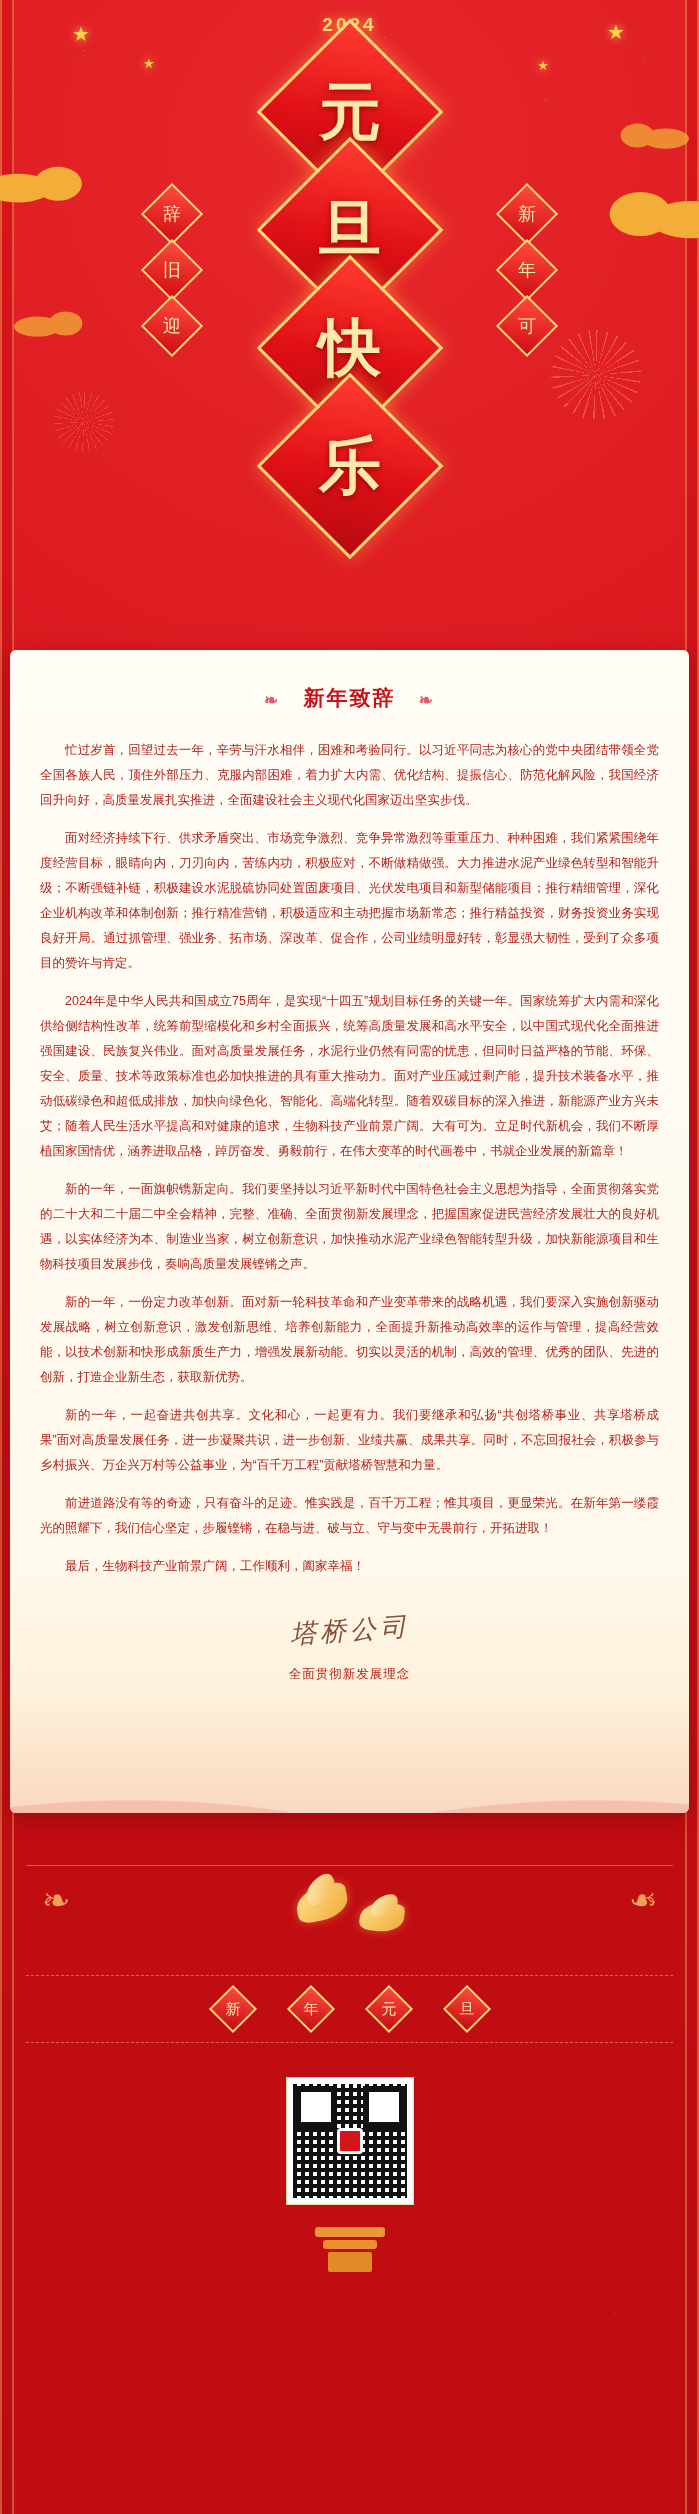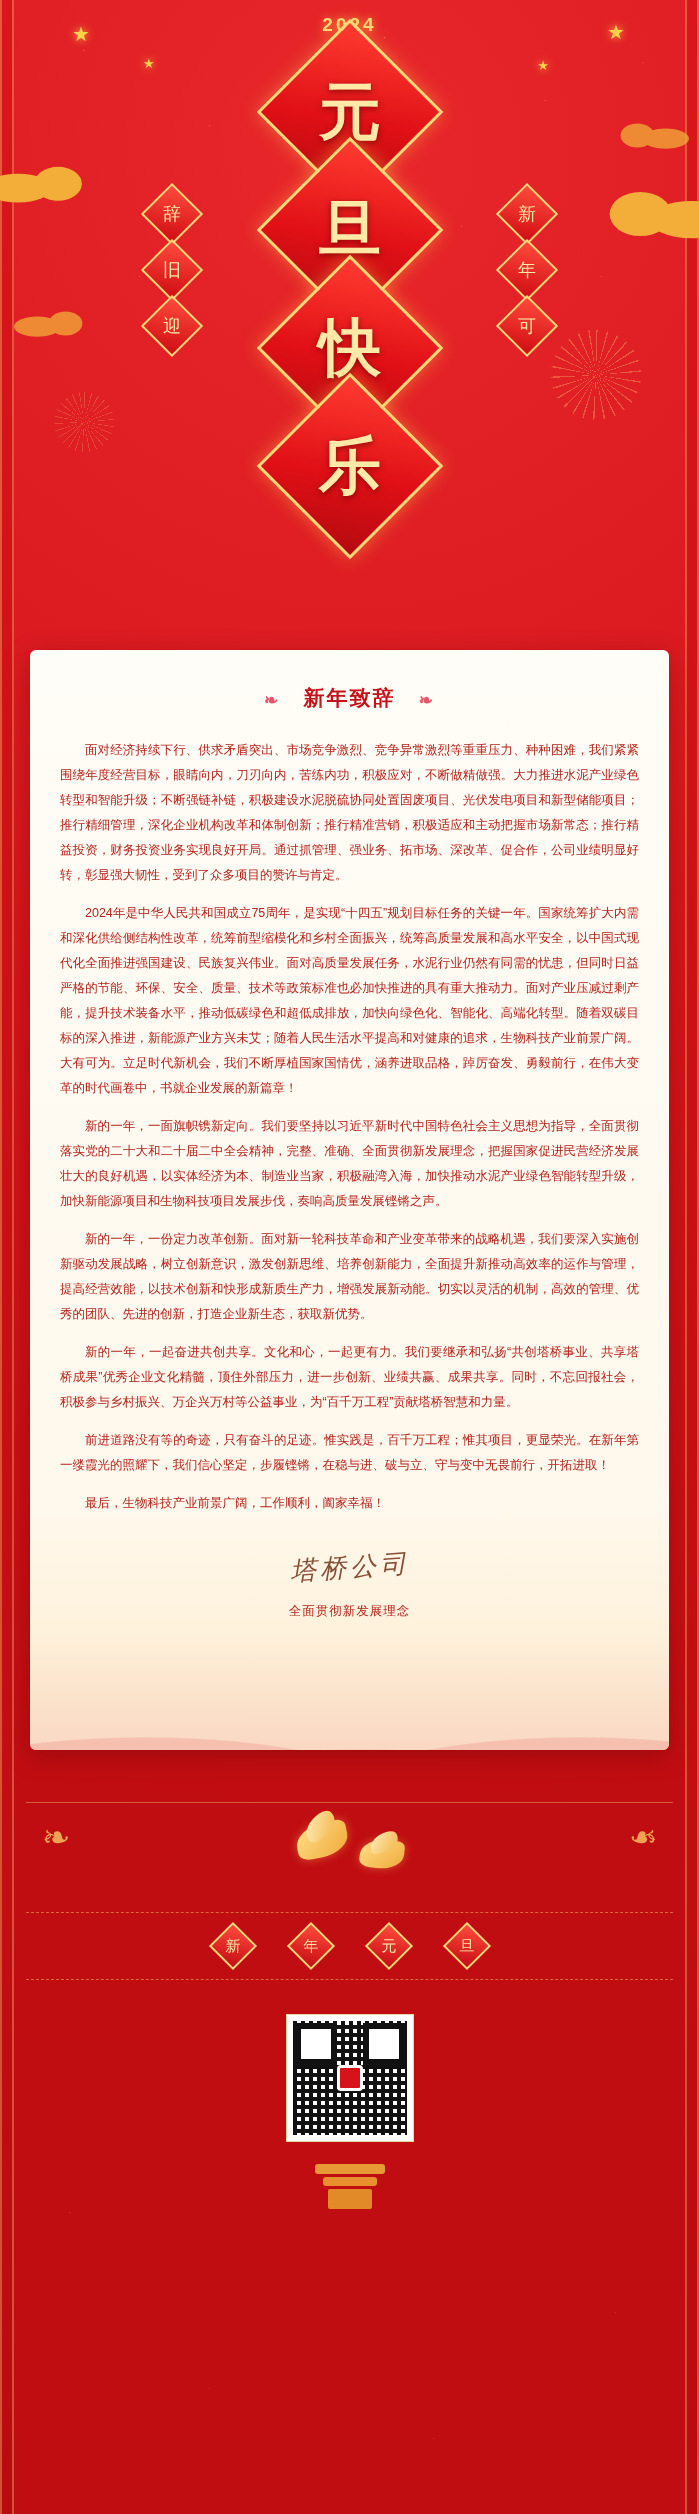--- a/index.html
+++ b/index.html
@@ -136,21 +136,21 @@
     background:
       repeating-conic-gradient(from 0deg, rgba(255,215,120,.55) 0deg 2deg, transparent 2deg 14deg);
     opacity: .55;
   }
   .fw1 { right: 58px; top: 330px; }
   .fw2 { left: 54px; top: 392px; width: 60px; height: 60px; opacity: .4; }
 
   
   .card {
     position: relative;
-    margin: 0 30px;
+    margin: 0 10px;
     background: linear-gradient(180deg, #fffdf7 0%, #fff8ec 78%, #fdeccd 100%);
     border-radius: 6px;
     padding: 34px 30px 130px 30px;
     box-shadow: 0 6px 24px rgba(90,0,0,.35);
     overflow: hidden;
   }
   .card-title {
     text-align: center;
     font-family: "DejaVu Serif", serif;
     font-size: 21px;
@@ -383,25 +383,26 @@
       </div>
   </div>
 
   <div class="card">
     <div class="card-title">
       <span class="title-orn">❧</span>
       <span>新年致辞</span>
       <span class="title-orn">❧</span>
     </div>
 
+    <p>忙过岁首，回望过去一年，辛劳与汗水相伴，困难和考验同行。以习近平同志为核心的党中央团结带领全党全国各族人民，顶住外部压力、克服内部困难，着力扩大内需、优化结构、提振信心、防范化解风险，我国经济回升向好，高质量发展扎实推进，全面建设社会主义现代化国家迈出坚实步伐。</p>
     <p>面对经济持续下行、供求矛盾突出、市场竞争激烈、竞争异常激烈等重重压力、种种困难，我们紧紧围绕年度经营目标，眼睛向内，刀刃向内，苦练内功，积极应对，不断做精做强。大力推进水泥产业绿色转型和智能升级；不断强链补链，积极建设水泥脱硫协同处置固废项目、光伏发电项目和新型储能项目；推行精细管理，深化企业机构改革和体制创新；推行精准营销，积极适应和主动把握市场新常态；推行精益投资，财务投资业务实现良好开局。通过抓管理、强业务、拓市场、深改革、促合作，公司业绩明显好转，彰显强大韧性，受到了众多项目的赞许与肯定。</p>
     <p>2024年是中华人民共和国成立75周年，是实现“十四五”规划目标任务的关键一年。国家统筹扩大内需和深化供给侧结构性改革，统筹前型缩模化和乡村全面振兴，统筹高质量发展和高水平安全，以中国式现代化全面推进强国建设、民族复兴伟业。面对高质量发展任务，水泥行业仍然有同需的忧患，但同时日益严格的节能、环保、安全、质量、技术等政策标准也必加快推进的具有重大推动力。面对产业压减过剩产能，提升技术装备水平，推动低碳绿色和超低成排放，加快向绿色化、智能化、高端化转型。随着双碳目标的深入推进，新能源产业方兴未艾；随着人民生活水平提高和对健康的追求，生物科技产业前景广阔。大有可为。立足时代新机会，我们不断厚植国家国情优，涵养进取品格，踔厉奋发、勇毅前行，在伟大变革的时代画卷中，书就企业发展的新篇章！</p>
-    <p>新的一年，一面旗帜镌新定向。我们要坚持以习近平新时代中国特色社会主义思想为指导，全面贯彻落实党的二十大和二十届二中全会精神，完整、准确、全面贯彻新发展理念，把握国家促进民营经济发展壮大的良好机遇，以实体经济为本、制造业当家，积极融湾入海，加快推动水泥产业绿色智能转型升级，加快新能源项目和生物科技项目发展步伐，奏响高质量发展铿锵之声。</p>
+    <p>新的一年，一面旗帜镌新定向。我们要坚持以习近平新时代中国特色社会主义思想为指导，全面贯彻落实党的二十大和二十届二中全会精神，完整、准确、全面贯彻新发展理念，把握国家促进民营经济发展壮大的良好机遇，以实体经济为本、制造业当家，树立创新意识，加快推动水泥产业绿色智能转型升级，加快新能源项目和生物科技项目发展步伐，奏响高质量发展铿锵之声。</p>
     <p>新的一年，一份定力改革创新。面对新一轮科技革命和产业变革带来的战略机遇，我们要深入实施创新驱动发展战略，树立创新意识，激发创新思维、培养创新能力，全面提升新推动高效率的运作与管理，提高经营效能，以技术创新和快形成新质生产力，增强发展新动能。切实以灵活的机制，高效的管理、优秀的团队、先进的创新，打造企业新生态，获取新优势。</p>
-    <p>新的一年，一起奋进共创共享。文化和心，一起更有力。我们要继承和弘扬“共创塔桥事业、共享塔桥成果”优秀企业文化精髓，顶住外部压力，进一步创新、业绩共赢、成果共享。同时，不忘回报社会，积极参与乡村振兴、万企兴万村等公益事业，为“百千万工程”贡献塔桥智慧和力量。</p>
+    <p>新的一年，一起奋进共创共享。文化和心，一起更有力。我们要继承和弘扬“共创塔桥事业、共享塔桥成果”面对高质量发展任务，进一步凝聚共识，进一步创新、业绩共赢、成果共享。同时，不忘回报社会，积极参与乡村振兴、万企兴万村等公益事业，为“百千万工程”贡献塔桥智慧和力量。</p>
     <p>前进道路没有等的奇迹，只有奋斗的足迹。惟实践是，百千万工程；惟其项目，更显荣光。在新年第一缕霞光的照耀下，我们信心坚定，步履铿锵，在稳与进、破与立、守与变中无畏前行，开拓进取！</p>
     <p>最后，生物科技产业前景广阔，工作顺利，阖家幸福！</p>
 
     <div class="sign-wrap">
       <span class="signature">塔桥公司</span>
     </div>
     <div class="sign-date">全面贯彻新发展理念</div>
 
     <div class="card-waves"></div>
   </div>

